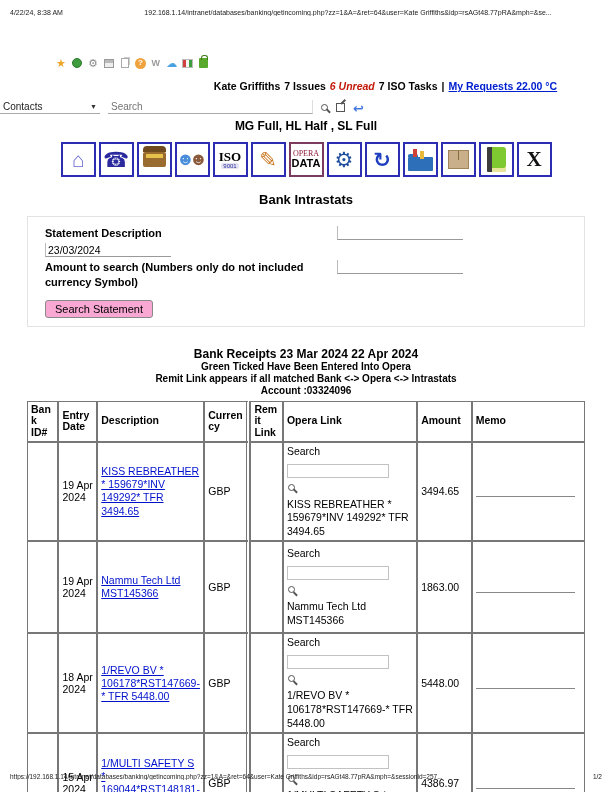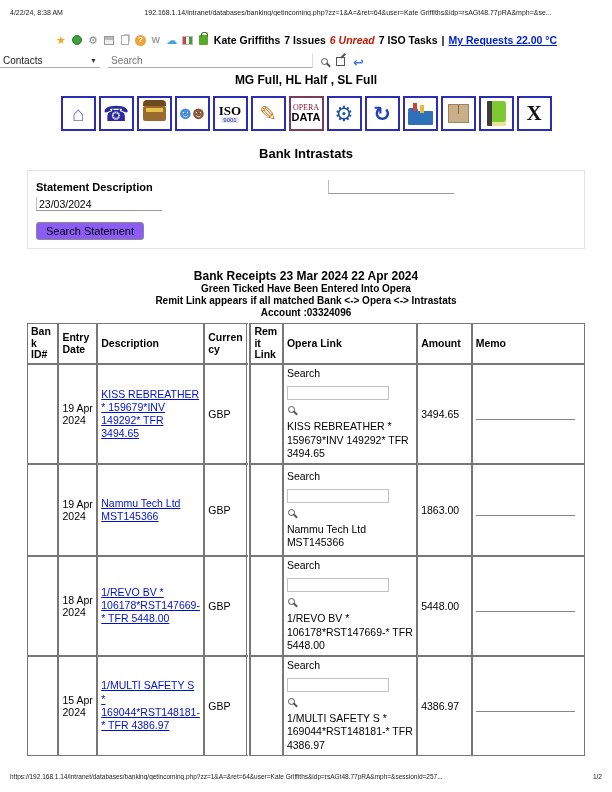--- a/index.html
+++ b/index.html
@@ -9,21 +9,21 @@
     background:#fff; color:#000; position:relative; overflow:hidden;
   }
   
   .print-header { position:relative; font-size:7px; color:#1a1a1a; padding-top:9px; height:22px; }
   .ph-time { position:absolute; left:10px; top:9px; white-space:nowrap; }
   .ph-url  { display:block; text-align:center; padding-left:90px; padding-right:6px; white-space:nowrap; overflow:hidden; }
   .print-footer { position:absolute; left:0; right:0; bottom:12px; display:flex; justify-content:space-between; font-size:6.5px; color:#1a1a1a; padding:0 10px; }
   .pf-url { white-space:nowrap; overflow:hidden; max-width:540px; }
   
   .status-row { display:flex; align-items:center; justify-content:center; gap:4px; margin-top:12px; font-size:10.5px; font-weight:bold; }
-  .status-row .txt { white-space:nowrap; }
+  .status-row .txt { white-space:nowrap;margin-top:46px; }
   .unread { color:#c21807; font-style:italic; }
   .req-link { color:#0020d0; text-decoration:underline; cursor:pointer; white-space:nowrap; }
   .sicon { display:inline-flex; align-items:center; justify-content:center; width:12px; height:12px; font-size:11px; line-height:1; }
   .i-star { color:#eca72c; }
   .i-clk  { width:10px; height:10px; border-radius:50%; background:#3f9d3f; border:1px solid #2c7a2c; }
   .i-gear { color:#8a8a8a; }
   .i-cal  { width:10px; height:9px; border:1px solid #999; background:linear-gradient(#b9b9b9 0 3px,#eee 3px); }
   .i-doc  { width:8px; height:10px; border:1px solid #aaa; background:#fff; box-shadow:2px -2px 0 -1px #ccc; }
   .i-hlp  { width:11px; height:11px; border-radius:50%; background:#f0a23c; color:#fff; font-size:8px; font-weight:bold; }
   .i-w    { color:#9a9a9a; font-size:9px; font-weight:bold; }
@@ -61,25 +61,25 @@
   .chest::after { content:""; position:absolute; left:3px; top:2px; right:3px; height:4px; background:#e7c24a; }
   .folder { width:25px; height:14px; background:#2d6fb8; border-radius:1px; position:relative; margin-top:8px; }
   .folder::before { content:""; position:absolute; left:0; top:-3px; width:10px; height:3px; background:#2d6fb8; border-radius:2px 2px 0 0; }
   .folder::after { content:""; position:absolute; left:5px; top:-8px; width:4px; height:8px; background:#d04334; box-shadow:7px 2px 0 #e9b93c; }
   .pbox { width:21px; height:19px; background:#c9b08a; border:1px solid #a08358; position:relative; }
   .pbox::before { content:""; position:absolute; top:0; left:9px; width:1px; height:9px; background:#8a6b40; }
   .book { width:19px; height:25px; background:#7ec832; border-left:5px solid #3d3d3d; border-radius:1px 3px 3px 1px; box-shadow:inset 0 -4px 0 #e8e49a; }
   
   .page-title { text-align:center; font-weight:bold; font-size:13px; margin-top:15px; }
   
-  .form-box { width:558px; margin:9px auto 0; border:1px solid #e3e3e3; padding:6px 8px 8px; }
+  .form-box { width:558px; margin:9px auto 0; border:1px solid #e3e3e3; padding:6px 17px 8px; }
   .f-row { display:flex; align-items:flex-start; margin:3px 0; }
   .f-label { flex:0 0 292px; font-size:11px; font-weight:bold; line-height:1.3; }
   .f-input { width:126px; border:none; border-left:1px solid #bbb; border-bottom:1px solid #999; font-size:10.5px; height:14px; padding:0 2px; outline:none; }
-  .submit-btn { margin-top:8px; font-size:11px; padding:2px 9px; border:1px solid #8a8a8a; border-radius:3px; background:#8b5cf6; cursor:pointer; }
+  .submit-btn { margin-top:8px; font-size:11px; padding:2px 9px; border:1px solid #8a8a8a; border-radius:3px; background:#f9a8d4; cursor:pointer; }
   
   .r-title { text-align:center; font-weight:bold; font-size:12px; margin-top:20px; }
   .r-note1 { text-align:center; font-weight:bold; font-size:10px; }
   .r-note2, .r-account { text-align:center; font-weight:bold; font-size:10px; margin-top:1px; }
   
   table.bank { width:558px; margin:5px auto 0; border-collapse:separate; border-spacing:0; table-layout:fixed; }
   .bank th, .bank td { border:1px solid #777; font-size:10.5px; padding:2px 3px; text-align:left; vertical-align:middle; word-wrap:break-word; }
   .bank th { font-weight:bold; height:26px; line-height:1.1; }
   .split { border-right-width:4px !important; border-right-style:double !important; }
   .bank tr.data { height:92px; }
@@ -192,20 +192,24 @@
 <div class="page-title">Bank Intrastats</div>
 
 <div class="form-box">
   <div class="f-row">
     <span class="f-label">Statement Description</span>
     <input class="f-input" type="text" value="" style="">
   </div>
   <div class="f-row">
     <input class="f-input" type="text" value="23/03/2024" style="">
   </div>
+  <div class="f-row">
+    <span class="f-label">Amount to search (Numbers only do not included currency Symbol)</span>
+    <input class="f-input" type="text" value="" style="">
+  </div>
   <button class="submit-btn">Search Statement</button>
 </div>
 
 <div class="r-title">Bank Receipts 23 Mar 2024 22 Apr 2024</div>
 <div class="r-note1">Green Ticked Have Been Entered Into Opera</div>
 <div class="r-note2">Remit Link appears if all matched Bank &lt;-&gt; Opera &lt;-&gt; Intrastats</div>
 <div class="r-account">Account :03324096</div>
 
 <table class="bank">
   <tbody>

